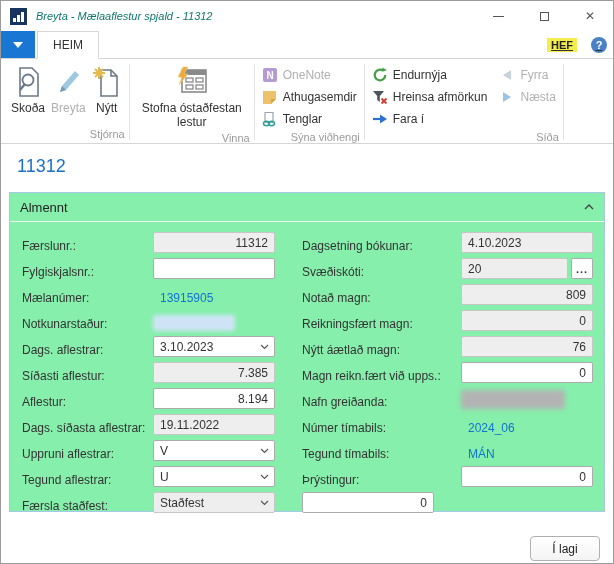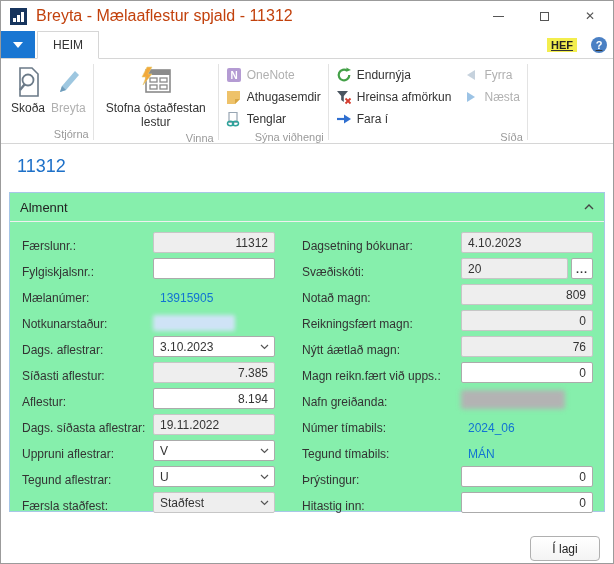--- a/index.html
+++ b/index.html
@@ -6,21 +6,21 @@
   html,body { width: 614px; height: 564px; }
   body { font-family: "Liberation Sans", "DejaVu Sans", sans-serif; font-size: 12px; color: #333; background:#fff; }
 
   .window { position: relative; width: 614px; height: 564px; background: #fff; border: 1px solid #9b9b9b; overflow: hidden; }
 
   
   .titlebar { height: 30px; display: flex; align-items: center; padding-left: 9px; background: #fff; }
   .app-icon { width: 17px; height: 17px; background: #17355e; display: flex; align-items: flex-end; justify-content: center; gap: 1px; padding: 3px 3px 3px 3px; flex: none; }
   .app-icon i { display: block; background: #fff; width: 3px; }
   .app-icon .b1 { height: 4px; } .app-icon .b2 { height: 7px; } .app-icon .b3 { height: 10px; }
-  .title-text { margin-left: 9px; font-size: 16px; color: #c2410c; white-space: nowrap; }
+  .title-text { margin-left: 9px; font-size: 11px; color: #0f766e; white-space: nowrap; font-style: italic; }
   .win-controls { margin-left: auto; display: flex; height: 100%; }
   .win-btn { width: 46px; display: flex; align-items: center; justify-content: center; color: #555; }
   .glyph-min { width: 11px; border-top: 1px solid #555; display: block; }
   .glyph-max { width: 9px; height: 9px; border: 1px solid #555; display: block; }
   .glyph-close { font-size: 12px; color: #555; }
 
   
   .tabrow { height: 28px; display: flex; align-items: stretch; border-bottom: 1px solid #d6d6d6; position: relative; }
   .app-menu { width: 34px; background: #1976d2; display: flex; align-items: center; justify-content: center; cursor: default; }
   .app-menu .tri { width: 0; height: 0; border-left: 5px solid transparent; border-right: 5px solid transparent; border-top: 6px solid #fff; }
@@ -129,20 +129,35 @@
         </div>
         <div class="bigbtn disabled">
           <span class="bicon">
             <svg width="30" height="30" viewBox="0 0 30 30">
                 <path d="M7 25 L9 19 L22 4 L26 8 L13 23 Z" fill="#9ec7e0"></path>
                 <path d="M7 25 L9 19 L13 23 Z" fill="#6f9cba"></path>
               </svg>
           </span>
           <span class="blabel">Breyta</span>
         </div>
+        <div class="bigbtn">
+          <span class="bicon">
+            <svg width="30" height="32" viewBox="0 0 30 32">
+                <path d="M9 4 h10 l6 6 v20 H9 z" fill="#fff" stroke="#6b7a88" stroke-width="1.6"></path>
+                <path d="M19 4 v6 h6" fill="none" stroke="#6b7a88" stroke-width="1.6"></path>
+                <g stroke="#e6b94d" stroke-width="2">
+                  <line x1="7" y1="1" x2="7" y2="13"></line>
+                  <line x1="1" y1="7" x2="13" y2="7"></line>
+                  <line x1="3" y1="3" x2="11" y2="11"></line>
+                  <line x1="11" y1="3" x2="3" y2="11"></line>
+                </g>
+              </svg>
+          </span>
+          <span class="blabel">Nýtt</span>
+        </div>
       </div>
       <div class="rgroup-label">Stjórna</div>
     </div>
 
     <div class="rsep"></div>
 
     <div class="rgroup">
       <div class="rgroup-content">
         <div class="bigbtn wide">
           <span class="bicon">
@@ -433,21 +448,20 @@
           </div>
 
           <div class="frow">
             <span class="flabel flabel-r">Þrýstingur:</span>
             <div class="fbox fbox-r num">
                 <span>0</span>
               </div>
           </div>
 
           <div class="frow">
-            <span class="flabel flabel-r">Hitastig inn:</span>
             <div class="fbox fbox-r num">
                 <span>0</span>
               </div>
           </div>
 
         </div>
       </div>
     </div>
 
     <div class="footer-btn">Í lagi</div>

